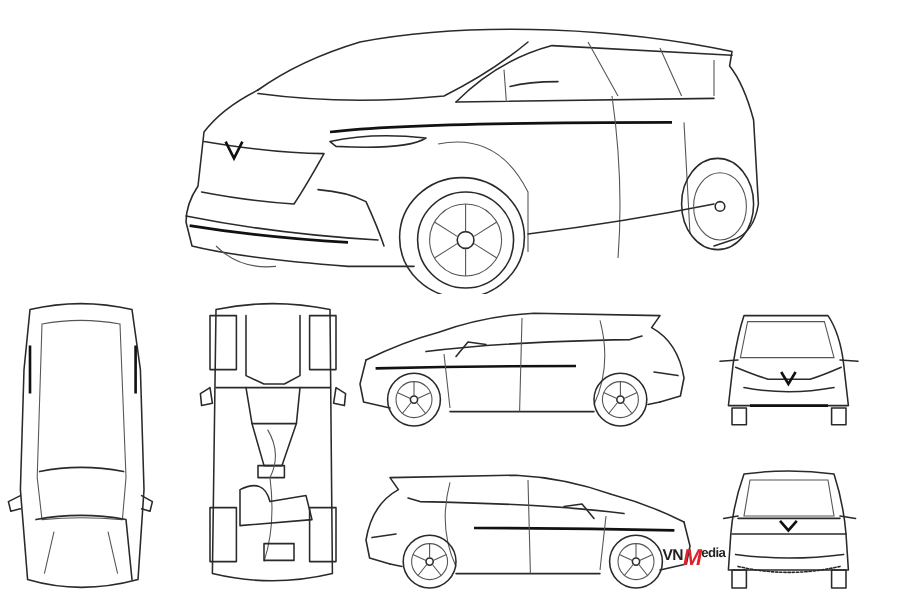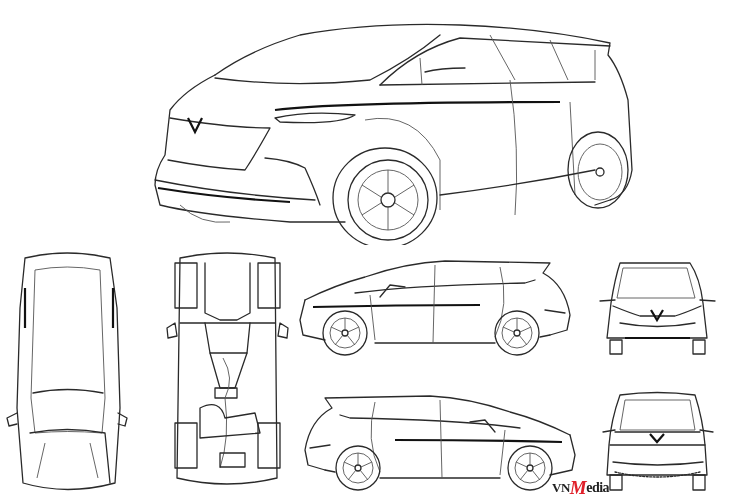--- a/index.html
+++ b/index.html
@@ -2,23 +2,23 @@
 <html><head>
 <meta charset="utf-8">
 <style>
   html,body{margin:0;padding:0;background:#fff;}
   body{width:750px;height:500px;position:relative;overflow:hidden;font-family:"Liberation Sans",sans-serif;}
   .view{position:absolute;}
   svg{display:block;}
   .ln{fill:none;stroke:#2a2a2a;stroke-width:1.3;stroke-linejoin:round;stroke-linecap:round;}
   .lt{fill:none;stroke:#555;stroke-width:0.9;}
   .bold{fill:none;stroke:#111;stroke-width:2.2;}
-  .watermark{position:absolute;left:552px;top:477px;font-weight:bold;font-size:13px;letter-spacing:-0.5px;color:#222;display:flex;align-items:center;font-family:Liberation Serif, serif;}
+  .watermark{position:absolute;left:552px;top:455px;font-weight:bold;font-size:13px;letter-spacing:-0.5px;color:#222;display:flex;align-items:flex-start;}
   .watermark .m{color:#e0202a;font-size:19px;font-style:italic;font-weight:900;}
-  .watermark .s{font-size:14px;}
+  .watermark .s{font-size:11px;}
 </style>
 </head>
 <body>
 
 <div class="view" style="left:140px;top:10px;">
 <svg width="500" height="235" viewBox="0 0 500 235">
 
   <path class="ln" d="M75,65 Q110,40 160,25 Q230,12 320,15 Q400,18 470,33 L468,45 Q480,60 488,90 L492,160 Q488,185 470,190 L455,195"></path>
   <path class="ln" d="M75,65 Q45,80 30,100 L25,145 Q15,160 15,175 L20,195 Q60,205 150,212 L205,212"></path>
 

